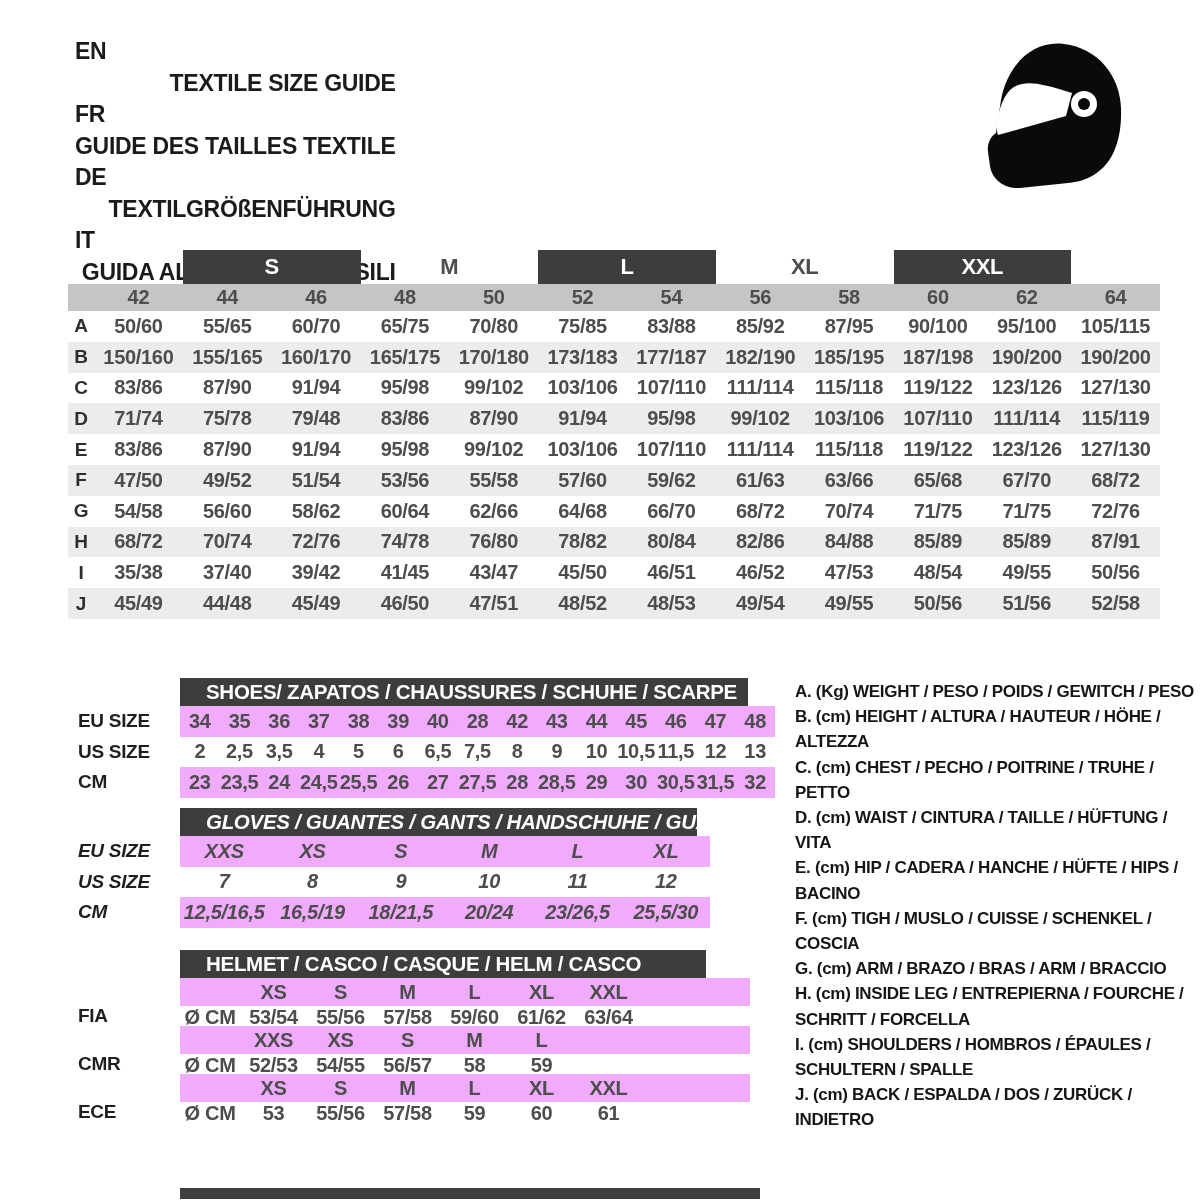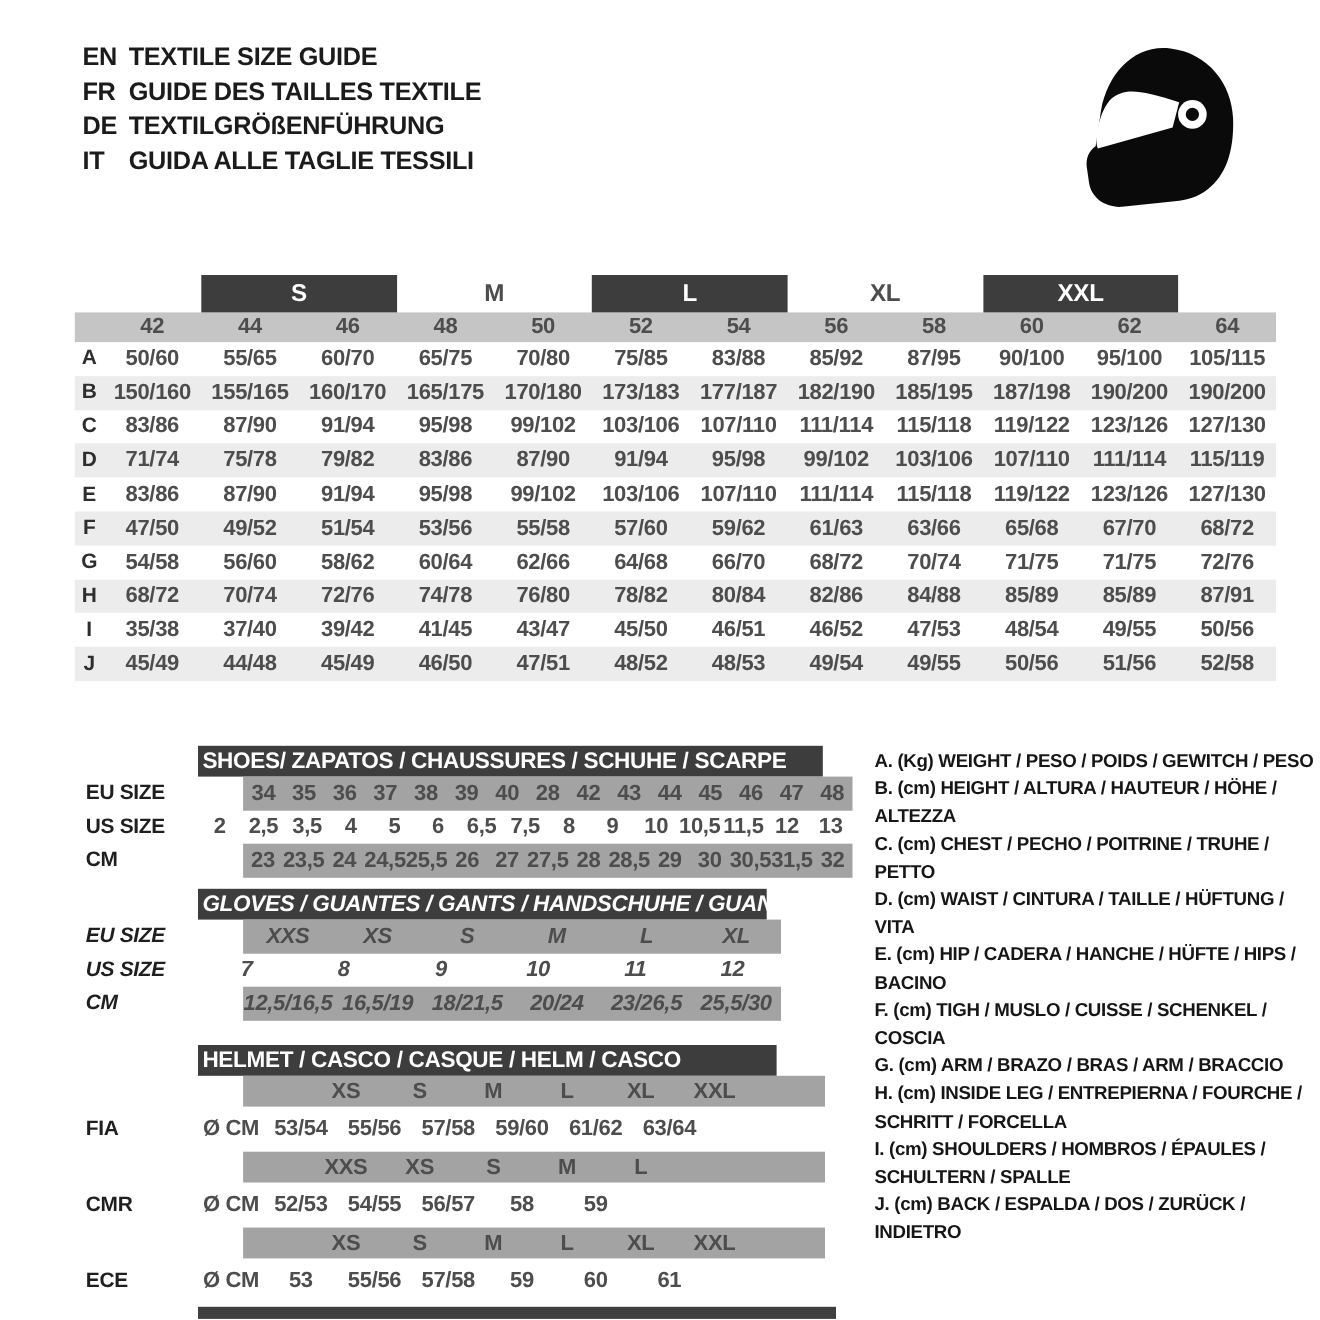--- a/index.html
+++ b/index.html
@@ -5,21 +5,21 @@
   html,body{margin:0;padding:0;}
   body{
     width:1200px;height:1200px;position:relative;background:#ffffff;
     font-family:"Liberation Sans","DejaVu Sans",sans-serif;
     font-weight:bold;letter-spacing:-0.3px;overflow:hidden;
   }
   .num{color:#4d4d4d;}
 
   
   #language-header{position:absolute;left:75px;top:36px;}
-  .lang-row{display:flex;line-height:31.5px;font-size:23px;color:#1b1b1b;}
+  .lang-row{display:flex;line-height:31.5px;font-size:23px;color:#1b1b1b;flex-direction:column;}
   .lang-code{width:42px;}
   .lang-title{white-space:nowrap;text-align:right;}
 
   
   #helmet-icon{position:absolute;left:980px;top:38px;width:150px;height:165px;}
 
   
   #size-table{position:absolute;left:68px;top:250px;width:1092px;}
   .st-grid{display:grid;grid-template-columns:26px repeat(12,1fr);}
   #size-label-row{height:34px;}
@@ -28,42 +28,42 @@
   .size-plain{color:#4d4d4d;}
   #size-band{height:27px;background:#c5c5c5;}
   .band-cell{display:flex;align-items:center;justify-content:center;font-size:20px;}
   .data-row{height:30.8px;}
   .data-row.striped{background:#ececec;}
   .row-key{display:flex;align-items:center;justify-content:center;font-size:19px;color:#2e2e2e;}
   .cell{display:flex;align-items:center;justify-content:center;font-size:20px;white-space:nowrap;}
 
   
   .bar{height:28px;background:#3d3d3d;color:#ffffff;display:flex;align-items:center;
-       padding-left:4px;font-size:20.5px;white-space:nowrap;box-sizing:border-box;}
+       padding-left:26px;font-size:20.5px;white-space:nowrap;box-sizing:border-box;}
   .lbl{width:112px;display:flex;align-items:center;padding-left:10px;box-sizing:border-box;
        font-size:19px;color:#1f1f1f;white-space:nowrap;}
   .vals{flex:1;display:grid;}
   .vcell{display:flex;align-items:center;justify-content:center;font-size:20px;white-space:nowrap;}
-  .striped-bg{background:#a3a3a3;margin-left:41px;}
+  .striped-bg{background:#f0abfc;}
 
   #shoes-table{position:absolute;left:68px;top:678px;width:707px;}
   #shoes-table .bar{margin-left:112px;width:568px;}
   #shoes-table .srow{display:flex;height:30.5px;}
   #shoes-table .vals{grid-template-columns:repeat(15,1fr);}
 
   #gloves-table{position:absolute;left:68px;top:808px;width:642px;font-style:italic;}
   #gloves-table .bar{margin-left:112px;width:517px;}
   #gloves-table .srow{display:flex;height:30.5px;}
   #gloves-table .vals{grid-template-columns:repeat(6,1fr);}
 
   #helmet-table{position:absolute;left:68px;top:950px;width:682px;}
   #helmet-table .bar{margin-left:112px;width:526px;}
   .hrow{display:flex;}
   .hrow.hsize{height:28px;}
-  .hrow.hval{height:41px;}
+  .hrow.hval{height:20px;}
   #helmet-table .vals{grid-template-columns:60px repeat(6,67px) 1fr;}
 
   #bottom-bar{position:absolute;left:180px;top:1188px;width:580px;height:11px;background:#3f3f3f;}
 
   
   #legend{position:absolute;left:795px;top:679px;width:410px;font-size:17px;line-height:25.2px;color:#161616;}
 </style>
 </head>
 <body>
 
@@ -160,21 +160,21 @@
         <div class="cell num">111/114</div>
         <div class="cell num">115/118</div>
         <div class="cell num">119/122</div>
         <div class="cell num">123/126</div>
         <div class="cell num">127/130</div>
       </div>
       <div class="st-grid data-row striped">
         <div class="row-key">D</div>
         <div class="cell num">71/74</div>
         <div class="cell num">75/78</div>
-        <div class="cell num">79/82</div>
+        <div class="cell num">79/48</div>
         <div class="cell num">83/86</div>
         <div class="cell num">87/90</div>
         <div class="cell num">91/94</div>
         <div class="cell num">95/98</div>
         <div class="cell num">99/102</div>
         <div class="cell num">103/106</div>
         <div class="cell num">107/110</div>
         <div class="cell num">111/114</div>
         <div class="cell num">115/119</div>
       </div>

